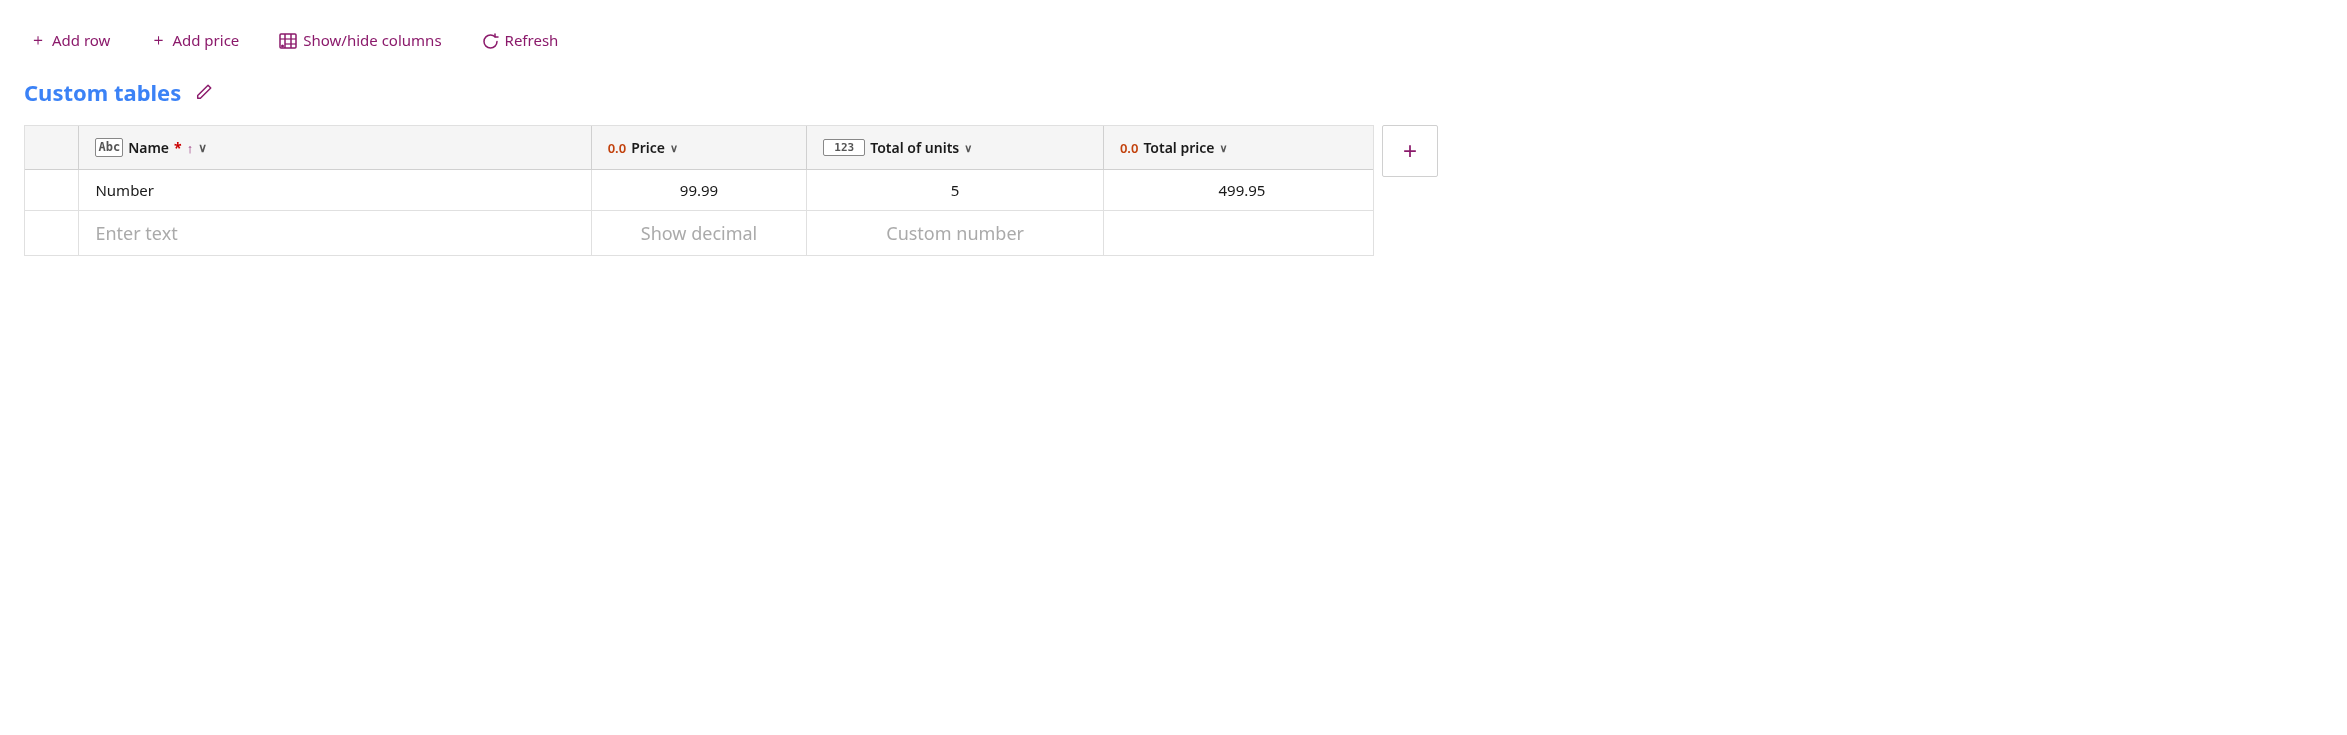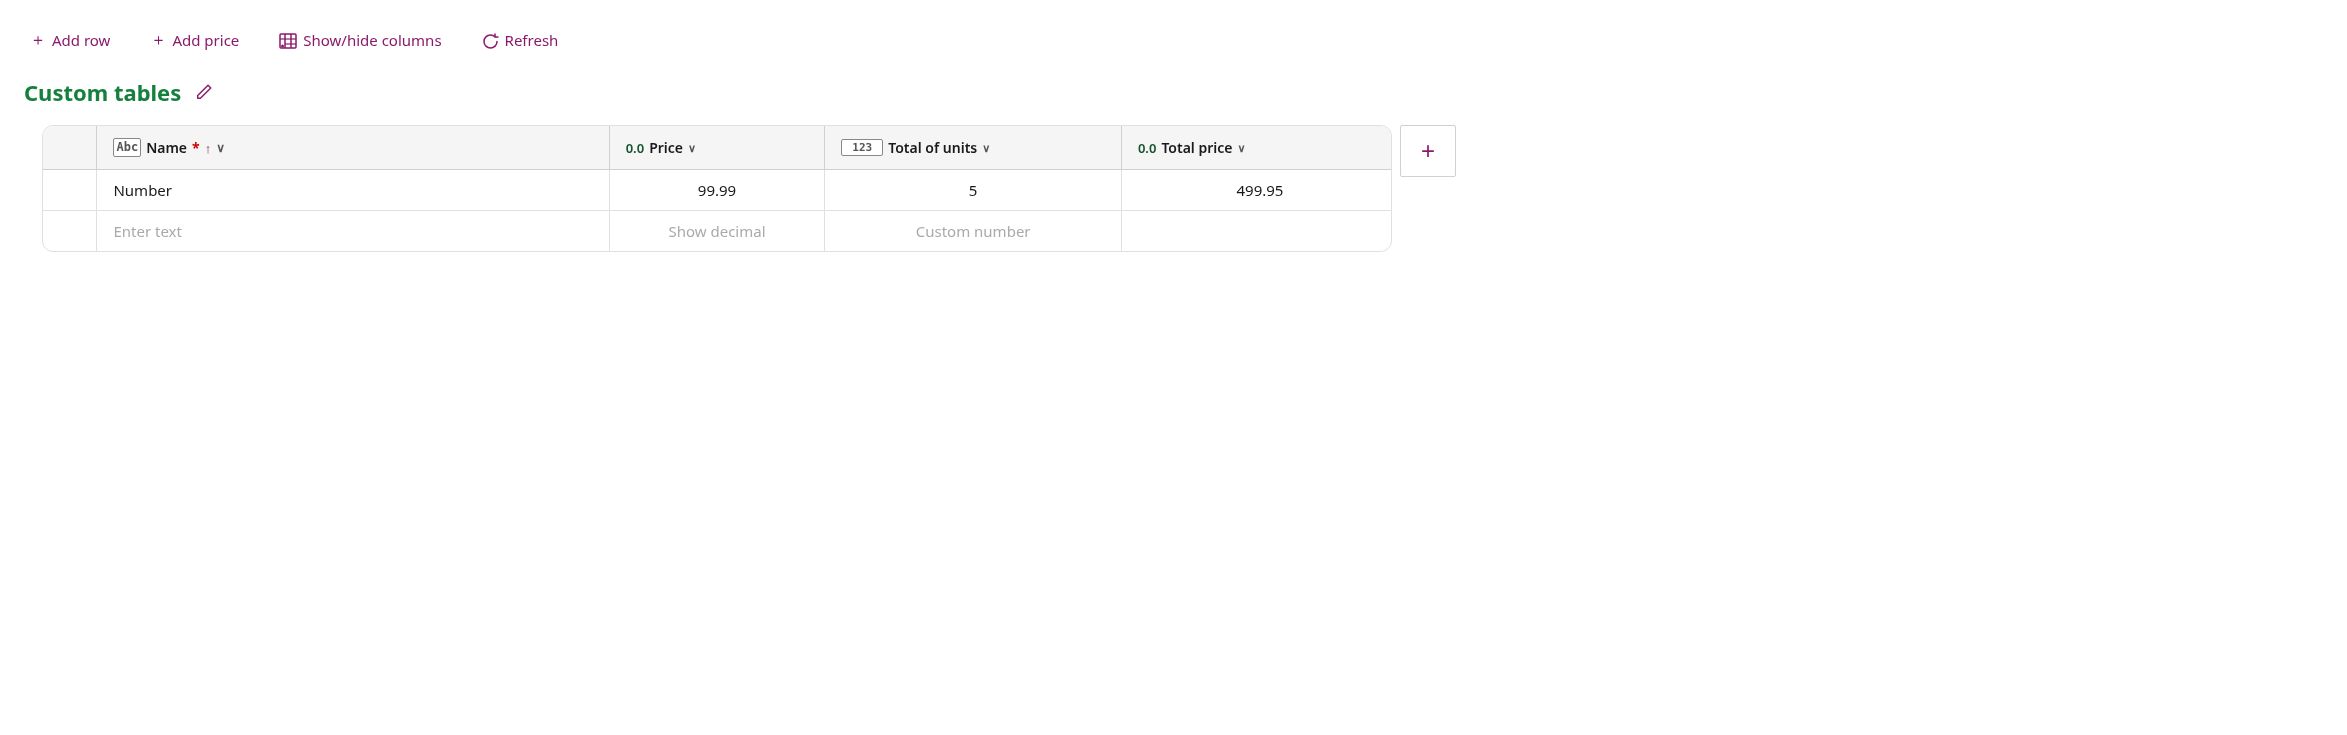--- a/index.html
+++ b/index.html
@@ -38,41 +38,40 @@
     
     .page-title-row {
       display: flex;
       align-items: center;
       gap: 10px;
       margin: 10px 0 18px 0;
     }
     .page-title {
       font-size: 22px;
       font-weight: 700;
-      color: #15803d;
+      color: #3b82f6;
     }
     .edit-icon-btn {
       background: none;
       border: none;
       cursor: pointer;
       color: #8b1a6b;
       font-size: 17px;
       display: flex;
       align-items: center;
       padding: 2px 4px;
     }
 
     
     .table-wrapper {
       border: 1px solid #e0e0e0;
-      border-radius: 11px;
+      border-radius: 0;
       overflow: hidden;
       width: calc(100% - 60px);
       max-width: 1350px;
-      margin-left: 18px;
     }
 
     table {
       width: 100%;
       border-collapse: collapse;
     }
 
     
     thead tr th {
       background: #f5f5f5;
@@ -122,21 +121,21 @@
     }
     .required-star {
       color: #c00;
       font-weight: 700;
     }
     .dropdown-arrow {
       color: #555;
       font-size: 11px;
     }
     .col-prefix {
-      color: #14532d;
+      color: #c2410c;
       font-size: 13px;
     }
 
     
     tbody tr {
       border-bottom: 1px solid #e0e0e0;
     }
     tbody tr:last-child {
       border-bottom: none;
     }
@@ -148,21 +147,21 @@
     tbody tr td:last-child {
       border-right: none;
       padding-left: 23px;
     }
     tbody tr td.align-right {
       text-align: center;
     }
     .placeholder-text {
       color: #aaa;
       font-style: normal;
-      font-size: 15px;
+      font-size: 18px;
     }
 
     .table-outer {
       display: flex;
       align-items: flex-start;
       gap: 8px;
     }
     .add-col-outer {
       border: 1px solid #d0d0d0;
       background: #fff;

